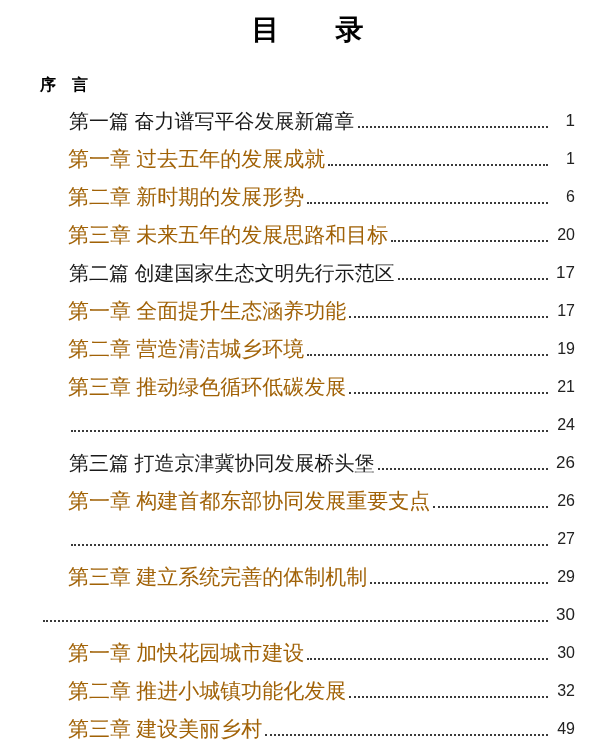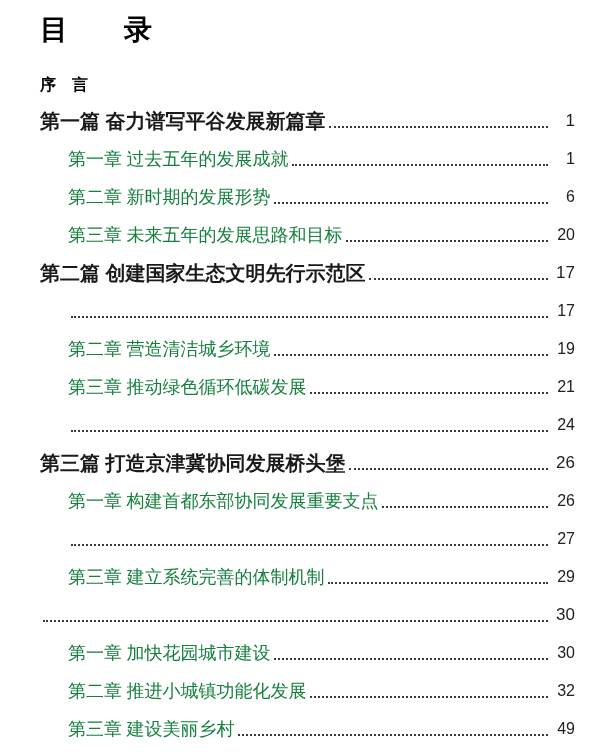--- a/index.html
+++ b/index.html
@@ -7,21 +7,21 @@
   .page {
     width: 611px;
     height: 752px;
     background: #ffffff;
     font-family: "Liberation Sans", "DejaVu Sans", sans-serif;
     color: #111111;
     padding: 12px 36px 0 40px;
     overflow: hidden;
   }
   .doc-title {
-    text-align: left;
+    text-align: center;
     font-size: 28px;
     font-weight: 700;
     line-height: 36px;
     color: #000000;
     white-space: pre;
   }
   .preface {
     margin-top: 26px;
     font-size: 16px;
     font-weight: 700;
@@ -31,29 +31,30 @@
   }
   .toc-list { margin-top: 6px; }
   .toc-row {
     display: flex;
     align-items: center;
     height: 38px;
   }
   .toc-row .label { white-space: nowrap; }
   .toc-row.lv1 .label {
     font-size: 20px;
-    font-weight: 700;
+    font-weight: 400;
     color: #1a1a1a;
+    margin-left: 29px;
   }
   .toc-row.lv2 { padding-left: 28px; }
   .toc-row.lv2 .label {
     font-family: "Liberation Serif", "DejaVu Serif", serif;
-    font-size: 18px;
+    font-size: 21px;
     font-weight: 400;
-    color: #15803d;
+    color: #a16207;
   }
   .dots {
     flex: 1 1 auto;
     height: 14px;
     border-bottom: 2px dotted #3a3a3a;
     margin: 0 3px;
     min-width: 12px;
   }
   .pg {
     text-align: right;
@@ -91,20 +92,21 @@
       <span class="label">第三章 未来五年的发展思路和目标</span>
       <span class="dots"></span>
       <span class="pg">20</span>
     </div>
     <div class="toc-row lv1">
       <span class="label">第二篇 创建国家生态文明先行示范区</span>
       <span class="dots"></span>
       <span class="pg">17</span>
     </div>
     <div class="toc-row lv2">
+      <span class="label">第一章 全面提升生态涵养功能</span>
       <span class="dots"></span>
       <span class="pg">17</span>
     </div>
     <div class="toc-row lv2">
       <span class="label">第二章 营造清洁城乡环境</span>
       <span class="dots"></span>
       <span class="pg">19</span>
     </div>
     <div class="toc-row lv2">
       <span class="label">第三章 推动绿色循环低碳发展</span>

